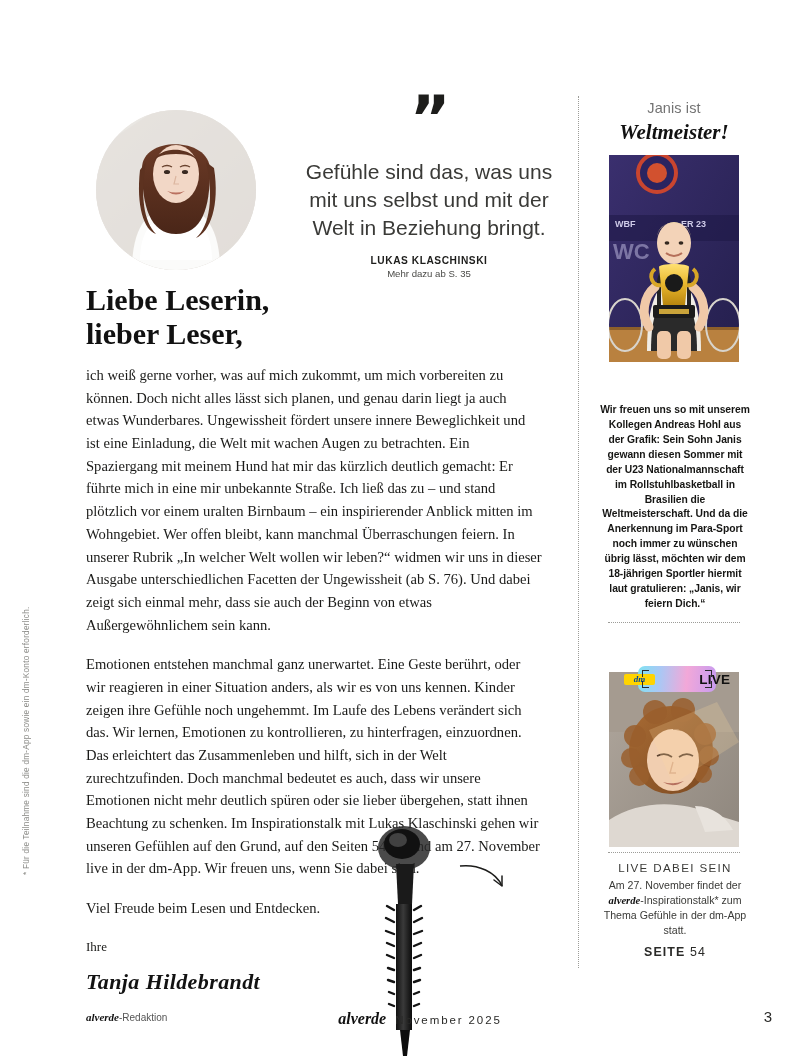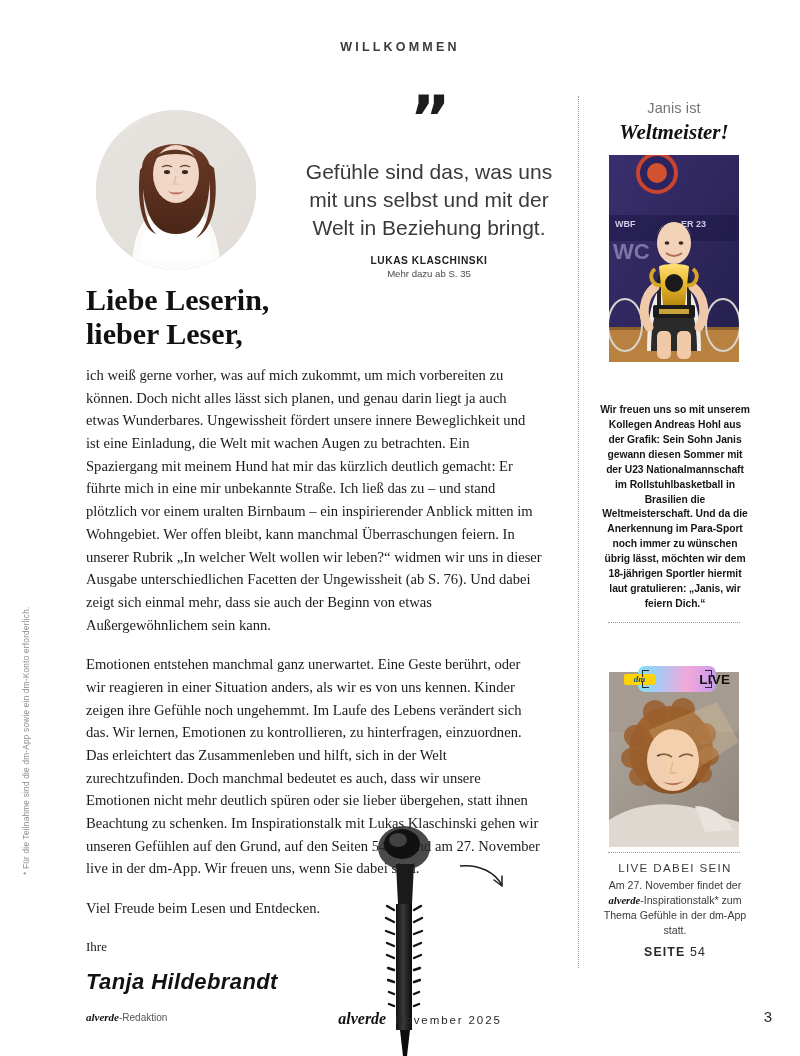--- a/index.html
+++ b/index.html
@@ -72,21 +72,21 @@
     position:absolute;left:86px;top:364px;width:456px;
     font-family:"Liberation Serif",serif;
     font-size:14.6px;line-height:1.555;color:#1a1a18;
   }
   .body-col p{margin:0 0 17px 0;}
   .body-col p.tight{margin-bottom:0;}
   .sig-small{
     font-size:13px;margin-top:2px;
   }
   .signature{
-    font-family:Liberation Sans, sans-serif;
+    font-family:Liberation Serif, serif;
     font-style:italic;font-weight:600;
     font-size:22px;letter-spacing:.4px;color:#121212;
     margin:8px 0 10px 0;
   }
   .redaktion{
     font-family:"Liberation Sans",sans-serif;
     font-size:10px;color:#555;
   }
   .redaktion b{
     font-family:"Liberation Serif",serif;
@@ -191,21 +191,20 @@
   .pageno{
     position:absolute;right:28px;top:1008px;
     font-size:15px;color:#2a2a28;
   }
 </style>
 </head>
 <body>
 
 <div class="page">
 
-  <div class="kicker">WILLKOMMEN</div>
 
   <div class="vert-note">* Für die Teilnahme sind die dm-App sowie ein dm-Konto erforderlich.</div>
 
   <div class="portrait">
     <svg viewBox="0 0 160 160" preserveAspectRatio="xMidYMid slice">
       <defs>
         <linearGradient id="bgp" x1="0" y1="0" x2="1" y2="1">
           <stop offset="0" stop-color="#eceae6"></stop>
             <stop offset="1" stop-color="#dcd7d1"></stop>
         </linearGradient>

